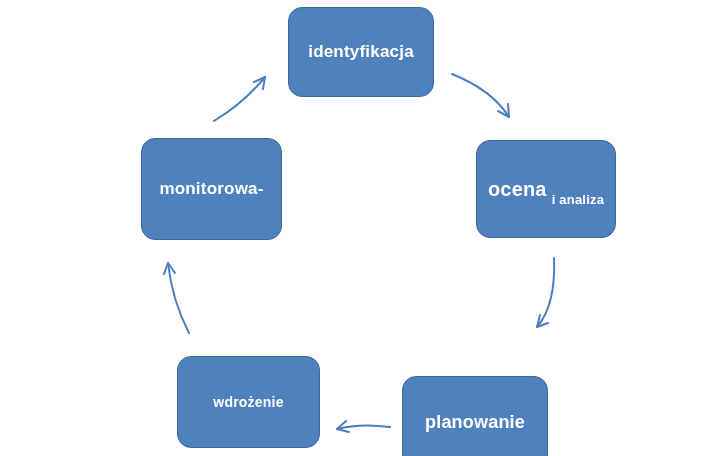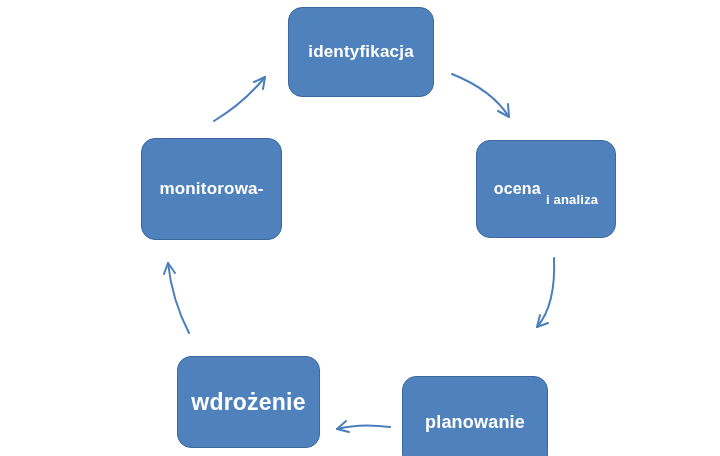--- a/index.html
+++ b/index.html
@@ -19,24 +19,24 @@
     display:flex;
     align-items:center;
     justify-content:center;
     color:#ffffff;
     font-weight:bold;
     text-align:center;
     letter-spacing:0.2px;
   }
   #node-identyfikacja{left:288px;top:7px;width:146px;height:90px;font-size:17px;}
   #node-ocena{left:476px;top:140px;width:140px;height:98px;}
-  #node-ocena .label-main{font-size:16px;}
+  #node-ocena .label-main{font-size:20px;}
   #node-ocena .label-small{font-size:13px;margin-left:5px;position:relative;top:10px;}
   #node-planowanie{left:402px;top:376px;width:146px;height:92px;font-size:18px;}
-  #node-wdrozenie{left:177px;top:356px;width:143px;height:92px;font-size:23px;}
+  #node-wdrozenie{left:177px;top:356px;width:143px;height:92px;font-size:14px;}
   #node-monitorowanie{left:105px;top:138px;width:141px;height:102px;font-size:17px;line-height:1.45;margin-left:36px;}
   #node-monitorowanie .line{display:block;}
   svg.arrows{
     position:absolute;left:0;top:0;width:720px;height:456px;
     pointer-events:none;
   }
   svg.arrows path{
     fill:none;
     stroke:#4a7ebd;
     stroke-width:2;

